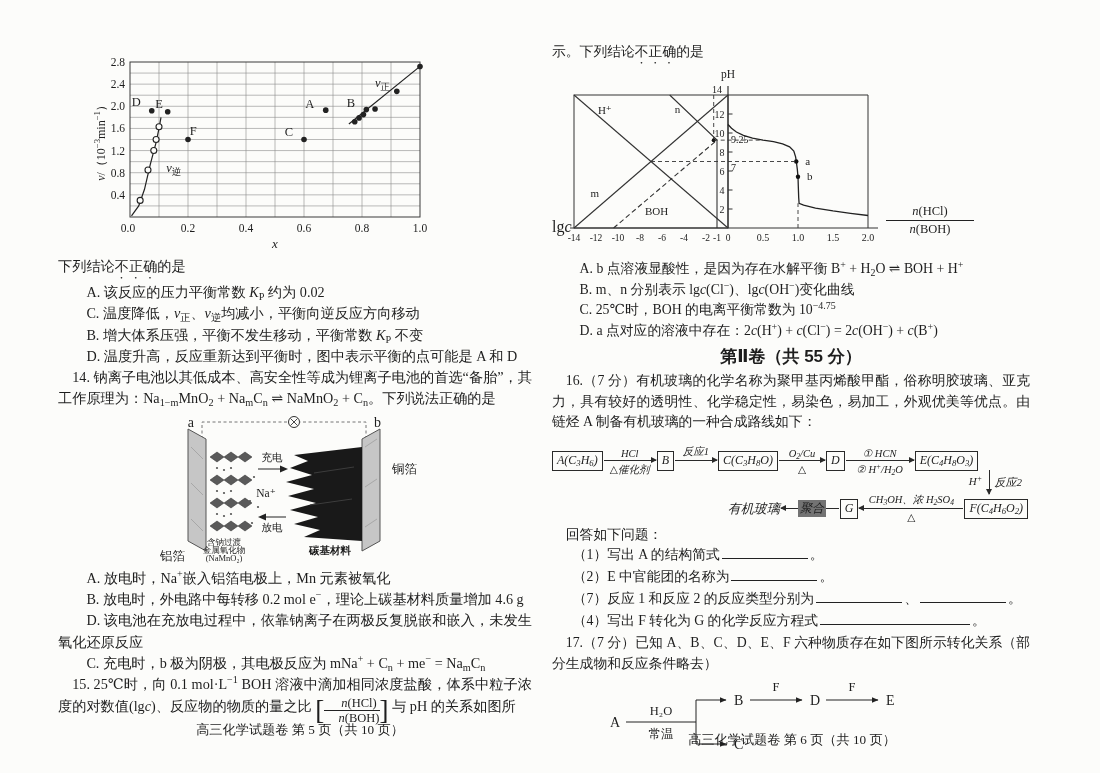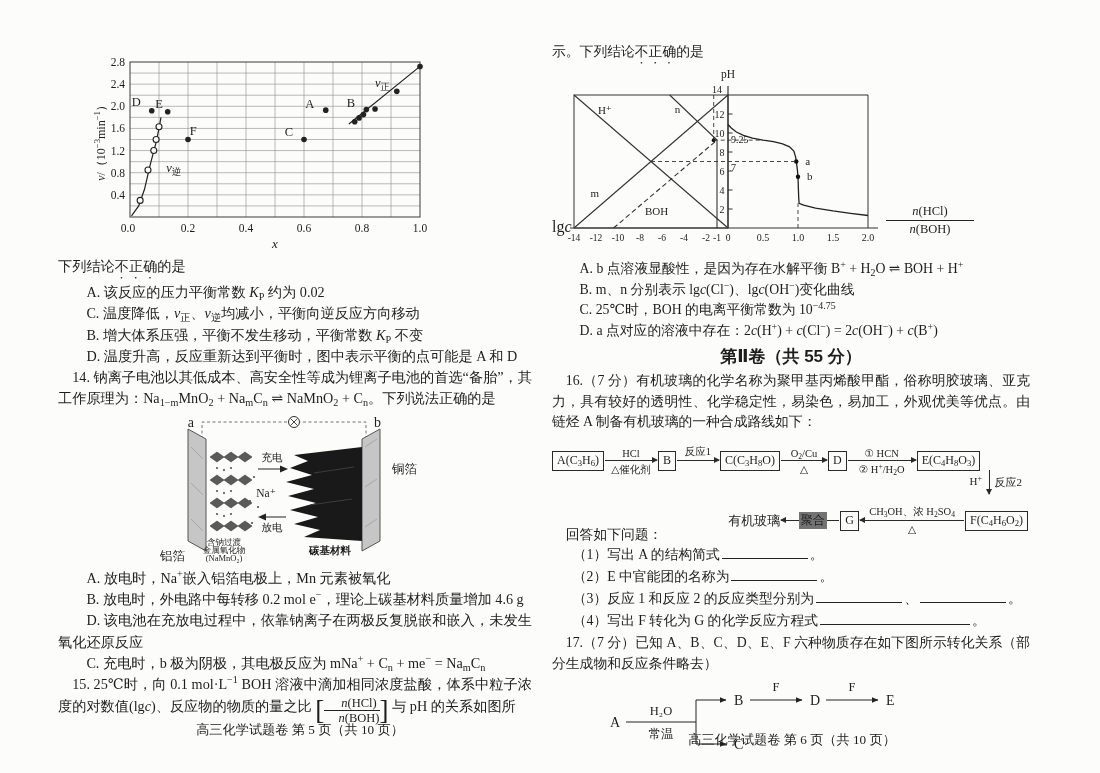--- a/index.html
+++ b/index.html
@@ -29,23 +29,23 @@
   svg text{font-family:"Liberation Serif","DejaVu Serif",serif;fill:#1d1d1d;}
   .section-title{text-align:center;font-weight:bold;font-size:17px;margin:4px 0 3px 0;
                  font-family:"Liberation Sans","DejaVu Sans",sans-serif;}
   
   .frac{display:inline-block;text-align:center;vertical-align:-11px;font-size:12.5px;line-height:14px;}
   .frac .num{display:block;border-bottom:1px solid #222;padding:0 2px;}
   .frac .den{display:block;}
   .bigbr{font-size:27px;vertical-align:-8px;font-weight:400;}
   
   .flow{position:relative;height:86px;margin:4px 0 2px 0;font-size:10.5px;
-        font-family:"Liberation Serif","DejaVu Serif",serif;}
+        font-family:"Liberation Serif","DejaVu Serif",serif;font-style:italic;}
   .frow{position:absolute;left:0;top:14px;display:flex;align-items:center;white-space:nowrap;}
-  .frow2{position:absolute;top:74px;right:2px;display:flex;align-items:center;white-space:nowrap;}
+  .frow2{position:absolute;top:62px;right:2px;display:flex;align-items:center;white-space:nowrap;}
   .fbox{border:1px solid #2a2a2a;padding:0 4px;font-size:12px;line-height:17px;height:18px;background:#fcfcfa;}
   .farr{position:relative;height:1px;background:#2a2a2a;margin:0 1px;flex:0 0 auto;}
   .farr::after{content:'';position:absolute;right:-1px;top:-3.5px;width:0;height:0;
                border-left:6px solid #2a2a2a;border-top:3.5px solid transparent;border-bottom:3.5px solid transparent;}
   .farrL{position:relative;height:1px;background:#2a2a2a;margin:0 1px;flex:0 0 auto;}
   .farrL::before{content:'';position:absolute;left:-1px;top:-3.5px;width:0;height:0;
                border-right:6px solid #2a2a2a;border-top:3.5px solid transparent;border-bottom:3.5px solid transparent;}
   .ftop{position:absolute;bottom:2px;left:50%;transform:translateX(-50%);white-space:nowrap;text-align:center;}
   .fbot{position:absolute;top:3px;left:50%;transform:translateX(-50%);white-space:nowrap;}
   .fmid{position:absolute;top:-8px;left:54%;transform:translateX(-50%);background:#737373;padding:0 2px;font-size:12px;}
@@ -355,21 +355,21 @@
           <span class="ftop">CH<sub>3</sub>OH、浓 H<sub>2</sub>SO<sub>4</sub></span>
           <span class="fbot">△</span>
         </span>
         <span class="fbox">F(C<sub>4</sub>H<sub>6</sub>O<sub>2</sub>)</span>
       </div>
     </div>
 
     <p class="t q">回答如下问题：</p>
     <p class="t subq"><span>（1）写出 A 的结构简式</span><span class="blank"></span><span>。</span></p>
     <p class="t subq"><span>（2）E 中官能团的名称为</span><span class="blank"></span><span>。</span></p>
-    <p class="t subq"><span>（3）反应 1 和反应 2 的反应类型分别为</span><span class="blank"></span><span>、</span><span class="blank"></span><span>。</span></p>
+    <p class="t subq"><span>（7）反应 1 和反应 2 的反应类型分别为</span><span class="blank"></span><span>、</span><span class="blank"></span><span>。</span></p>
     <p class="t subq"><span>（4）写出 F 转化为 G 的化学反应方程式</span><span class="blank blank-wide"></span><span>。</span></p>
 
     <p class="t q">17.（7 分）已知 A、B、C、D、E、F 六种物质存在如下图所示转化关系（部分生成物和反应条件略去）</p>
 
     
     <svg id="q17svg" width="312" height="80">
       <defs>
         <marker id="ah" markerWidth="8" markerHeight="8" refX="6.5" refY="3" orient="auto">
           <path d="M0,0 L7,3 L0,6 Z" fill="#222"></path>
         </marker>

